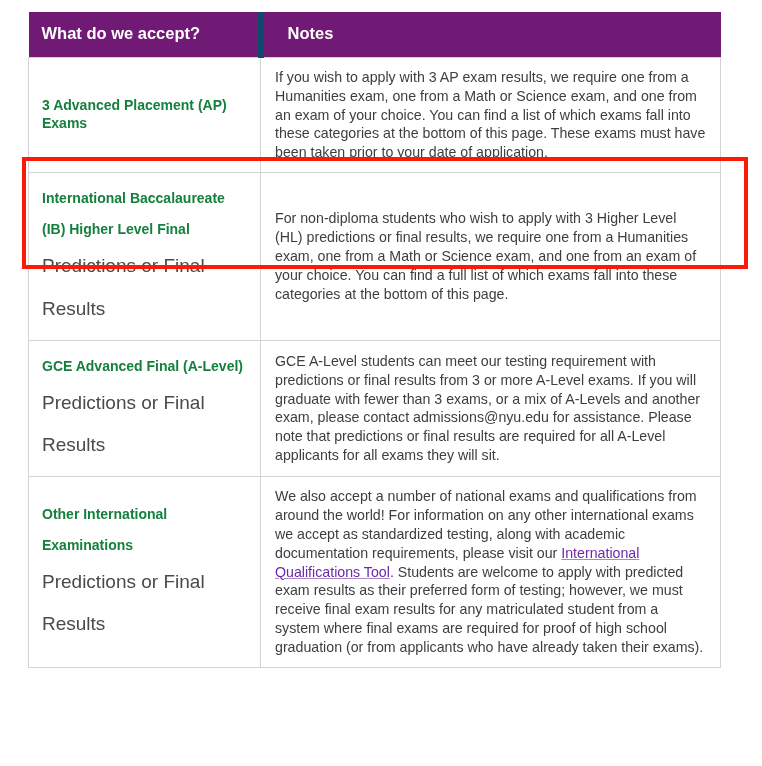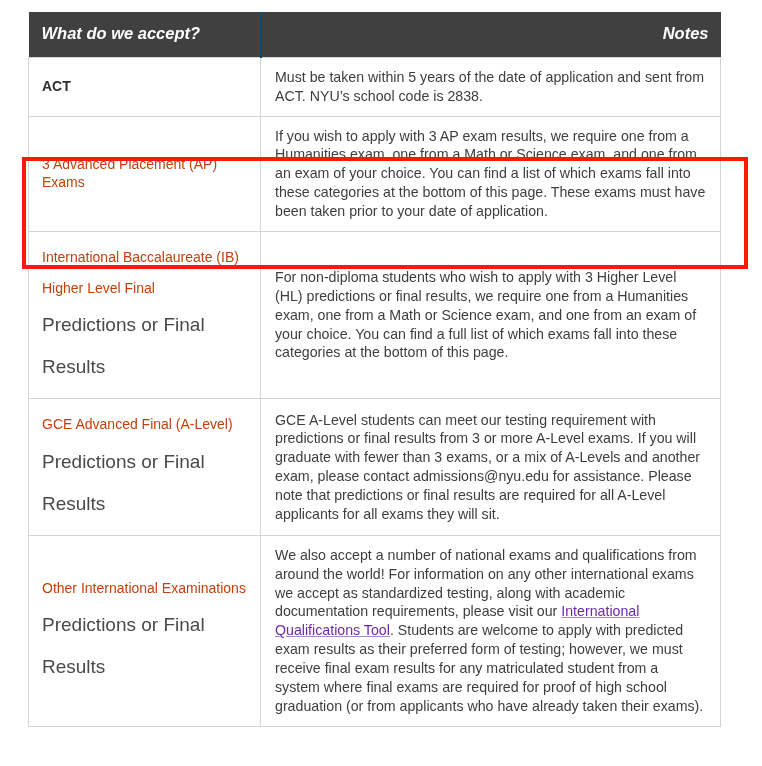--- a/index.html
+++ b/index.html
@@ -27,33 +27,32 @@
   table.req-table {
     border-collapse: collapse;
     width: 692px;
     table-layout: fixed;
   }
 
   table.req-table col.col-left  { width: 232px; }
   table.req-table col.col-right { width: 460px; }
 
   thead th {
-    background: #404040;
+    background: #701a75;
     color: #ffffff;
     font-size: 16.5px;
     font-weight: bold;
     text-align: left;
     padding: 12px 12px 13px 12px;
     vertical-align: middle;
     line-height: 1.2;
     border: none;
-    font-style: italic;
   }
   thead th.th-left  { padding-left: 13px; }
-  thead th.th-right { padding-left: 24px; border-left: 2px solid #0c4a6e; text-align: right; }
+  thead th.th-right { padding-left: 24px; border-left: 6px solid #0c4a6e; }
 
   tbody td {
     border: 1px solid #d4d4d4;
     vertical-align: middle;
     background: #ffffff;
     color: #3b3b3b;
     font-size: 14.2px;
     line-height: 1.33;
   }
 
@@ -66,22 +65,22 @@
 
   td.cell-notes {
     padding: 10px 14px 10px 14px;
     color: #3e3e3e;
     font-size: 14.2px;
     line-height: 1.33;
   }
 
   
   .label-title {
-    font-weight: normal;
-    color: #c2410c;
+    font-weight: bold;
+    color: #15803d;
     display: block;
   }
   .label-title.tight { line-height: 1.25; }
   .label-title.loose { line-height: 2.22; }
 
   .label-sub {
     font-weight: normal;
     color: #4a4a4a;
     display: block;
     line-height: 2.22;
@@ -118,24 +117,20 @@
     </colgroup>
     <thead>
       <tr>
         <th class="th-left">What do we accept?</th>
         <th class="th-right">Notes</th>
       </tr>
     </thead>
     <tbody>
 
 
-      <tr>
-        <td class="cell-label">ACT</td>
-        <td class="cell-notes">Must be taken within 5 years of the date of application and sent from ACT. NYU’s school code is 2838.</td>
-      </tr>
 
       <tr>
         <td class="cell-label">
           <span class="label-title tight">3 Advanced Placement (AP) Exams</span>
         </td>
         <td class="cell-notes">If you wish to apply with 3 AP exam results, we require one from a Humanities exam, one from a Math or Science exam, and one from an exam of your choice. You can find a list of which exams fall into these categories at the bottom of this page. These exams must have been taken prior to your date of application.</td>
       </tr>
 
       <tr>
         <td class="cell-label">

